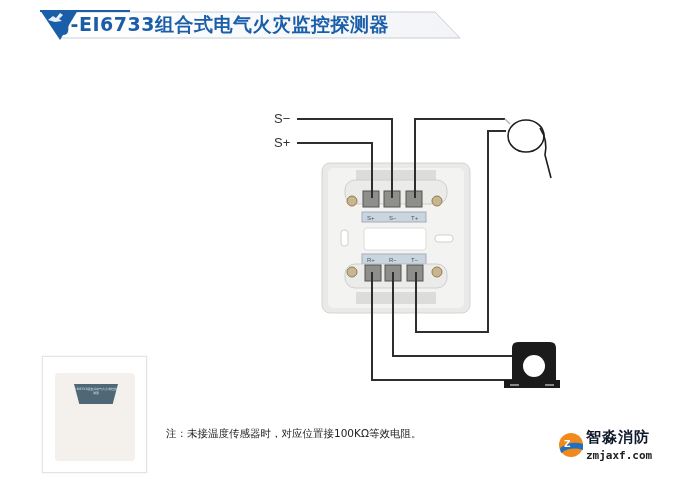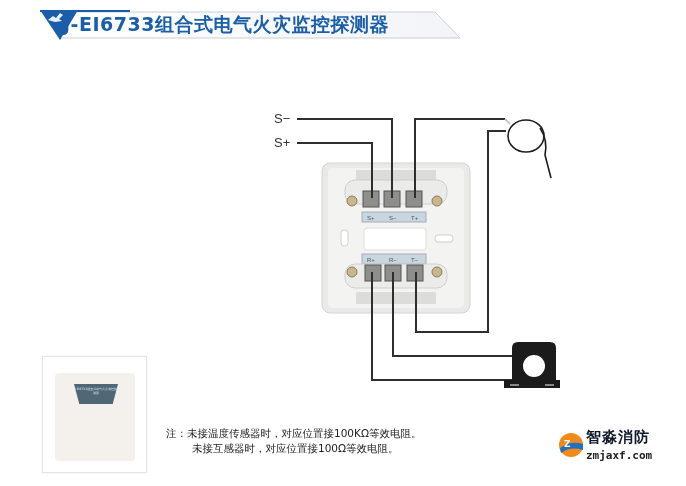--- a/index.html
+++ b/index.html
@@ -103,21 +103,20 @@
 </svg>
 
 <div class="thumb">
   <div class="thumb-plate">
     <div class="thumb-badge">J-EI6733组合式电气火灾监控探测器</div>
   </div>
 </div>
 
 <div class="note">
   <div>注：未接温度传感器时，对应位置接100KΩ等效电阻。</div>
-  <div class="indent">未接互感器时，对应位置接100Ω等效电阻。</div>
 </div>
 
 <div class="brand">
   <svg style="position:absolute;left:2px;top:4px;" width="26" height="26" viewBox="0 0 26 26">
     <circle cx="13" cy="13" r="12" fill="#f08a1c"></circle>
     <path d="M2 16 Q13 8 25 12 L25 18 Q13 14 3 21 Z" fill="#1f6fc2"></path>
     <text x="6" y="15" font-size="9" font-weight="bold" fill="#fff" font-family="DejaVu Sans, sans-serif">Z</text>
   </svg>
   <div class="brand-name">智淼消防</div>
   <div class="brand-url">zmjaxf.com</div>

